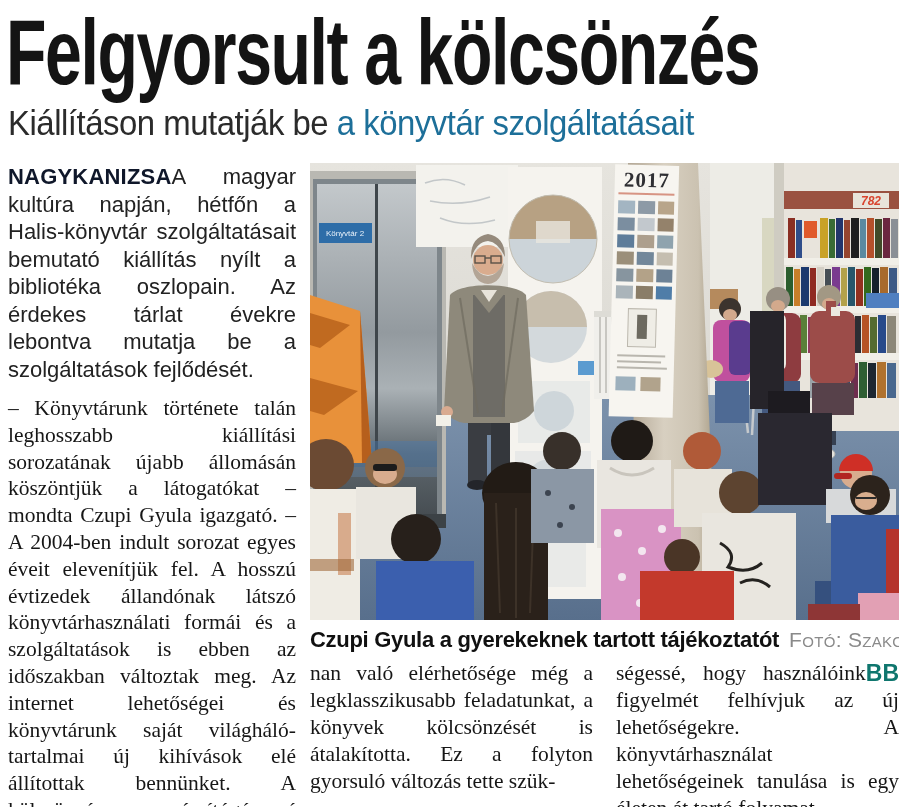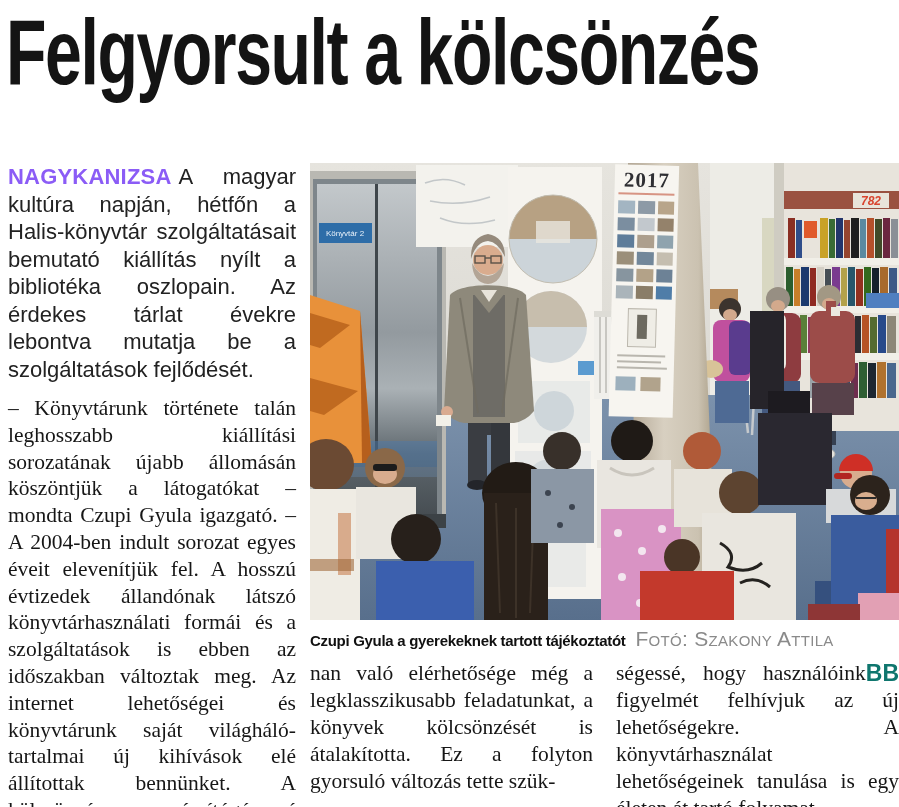--- a/index.html
+++ b/index.html
@@ -29,31 +29,31 @@
     line-height:46px;
   }
   .subhead .accent{color:#1d6f99;margin-left:9px;}
   
   .col-left{
     position:absolute;left:8px;top:163px;width:288px;
   }
   .lead{
     font-size:22px;line-height:27.5px;text-align:justify;color:#222;
   }
-  .lead .loc{font-weight:bold;color:#8b5cf6;margin-right:7px;letter-spacing:0.2px;}
+  .lead .loc{font-weight:bold;color:#0f172a;letter-spacing:0.2px;}
   .serif-par{
     font-family:"Liberation Serif", serif;
     font-size:21.5px;line-height:26.8px;text-align:justify;color:#161616;
     margin-top:12px;
   }
   
   .photo-block{position:absolute;left:310px;top:163px;width:589px;}
   .photo-frame{width:589px;height:457px;overflow:hidden;background:#d8d6d0;}
   .caption-row{margin-top:7px;white-space:nowrap;}
-  .caption{font-size:15px;font-weight:bold;color:#101010;letter-spacing:-0.3px;}
+  .caption{font-size:22px;font-weight:bold;color:#101010;letter-spacing:-0.3px;}
   .credit{font-size:21px;color:#8a8a8a;font-variant:small-caps;margin-left:10px;letter-spacing:0.3px;}
   
   .cols-bottom{position:absolute;left:310px;top:660px;width:589px;display:flex;gap:23px;}
   .cols-bottom .bcol{
     width:283px;
     font-family:"Liberation Serif", serif;
     font-size:21.5px;line-height:27px;text-align:justify;color:#161616;
   }
   .byline{
     float:right;
@@ -65,20 +65,23 @@
 </style>
 </head>
 <body>
 
 <div class="page">
 
   <div class="headline-wrap">
     <span class="headline">Felgyorsult a kölcsönzés</span>
   </div>
 
+  <div class="subhead-wrap">
+    <span class="subhead"><span>Kiállításon mutatják be</span><span class="accent">a könyvtár szolgáltatásait</span></span>
+  </div>
 
   <div class="col-left">
     <div class="lead">
       <span class="loc">NAGYKANIZSA</span><span>A magyar kultúra napján, hétfőn a Halis-könyvtár szolgáltatásait bemutató kiállítás nyílt a bibliotéka oszlopain. Az érdekes tárlat évekre lebontva mutatja be a szolgáltatások fejlődését.</span>
     </div>
     <div class="serif-par">– Könyvtárunk története talán leghosszabb kiállítási sorozatának újabb állomásán köszöntjük a látogatókat – mondta Czupi Gyula igazgató. – A 2004-ben indult sorozat egyes éveit elevenítjük fel. A hosszú évtizedek állandónak látszó könyvtárhasználati formái és a szolgáltatások is ebben az időszakban változtak meg. Az internet lehetőségei és könyvtárunk saját világháló-tartalmai új kihívások elé állítottak bennünket. A kölcsönzés számítógépessé válása, katalógusunk bárhon-</div>
   </div>
 
   <div class="photo-block">
     <div class="photo-frame">

